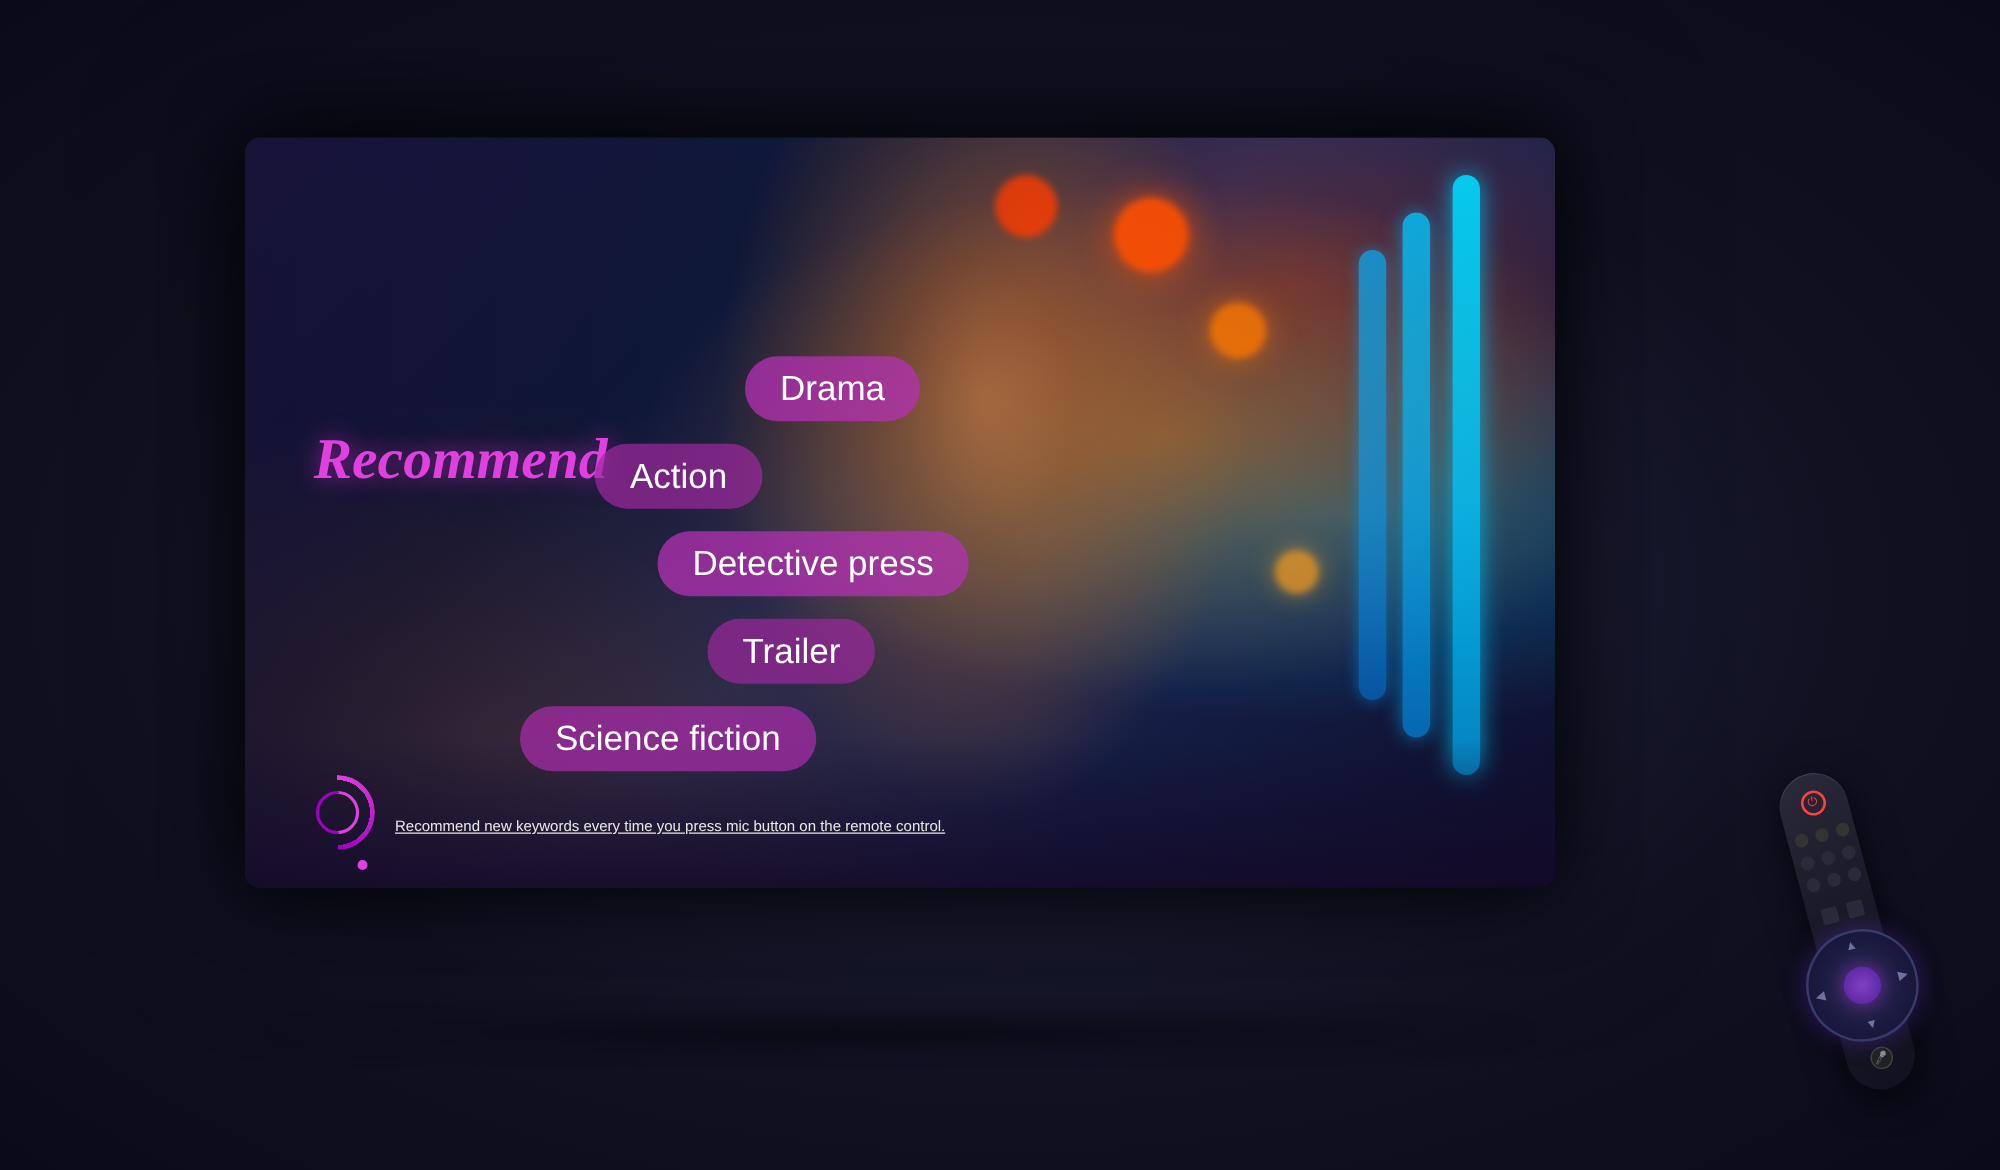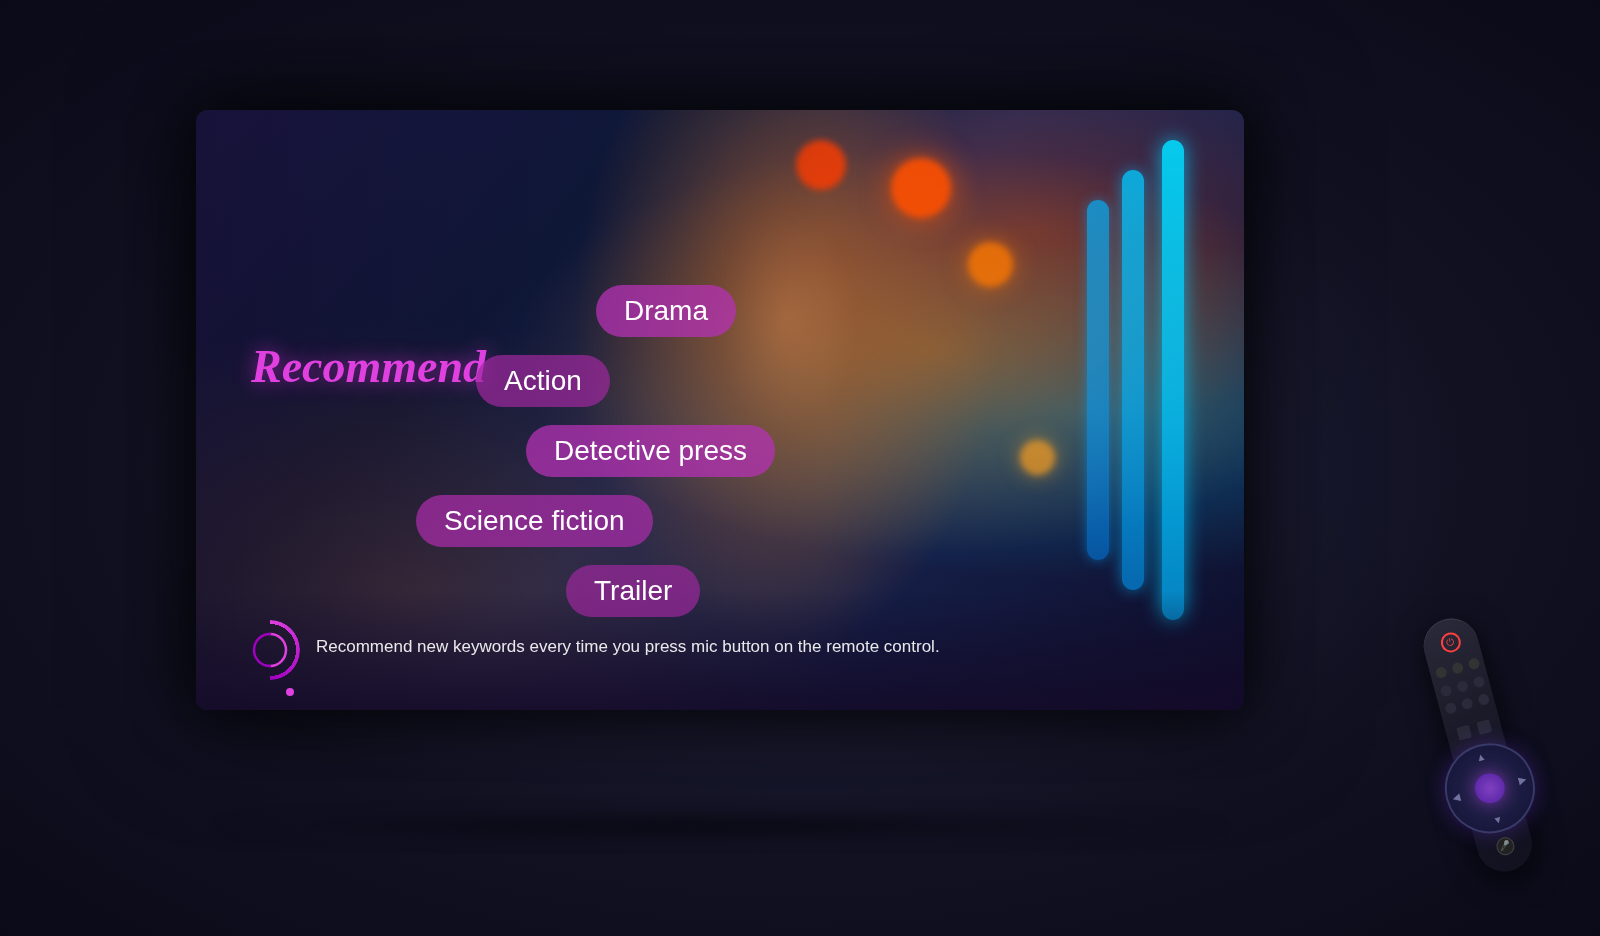--- a/index.html
+++ b/index.html
@@ -251,25 +251,26 @@
       left: 90px;
       width: 8px;
       height: 8px;
       background: #e040e0;
       border-radius: 50%;
     }
 
     
     .bottom-text {
       position: absolute;
-      bottom: 53px;
+      bottom: 42px;
       left: 120px;
       color: rgba(255,255,255,0.9);
-      font-size: 17px;
+      font-size: 12px;
       font-weight: 400;
+      text-decoration: underline;
     }
 
     
     .remote-wrapper {
       position: absolute;
       right: 60px;
       bottom: 60px;
       width: 140px;
       height: 320px;
       transform: rotate(-15deg);
@@ -360,25 +361,25 @@
 
         <div class="tag-row">
           <span class="tag tag-action">Action</span>
         </div>
 
         <div class="tag-row">
           <span class="tag tag-detective">Detective press</span>
         </div>
 
         <div class="tag-row">
+          <span class="tag tag-trailer">Trailer</span>
+        </div>
+
+        <div class="tag-row">
           <span class="tag tag-scifi">Science fiction</span>
-        </div>
-
-        <div class="tag-row">
-          <span class="tag tag-trailer">Trailer</span>
         </div>
       </div>
 
       <div class="voice-circle">
         <svg width="36" height="36" viewBox="0 0 36 36">
           <circle cx="18" cy="18" r="16" fill="none" stroke="#e040e0" stroke-width="2.5" stroke-dasharray="50 50" stroke-linecap="round" transform="rotate(-90 18 18)"></circle>
           <circle cx="18" cy="18" r="16" fill="none" stroke="#a000c0" stroke-width="2.5" stroke-dasharray="50 50" stroke-dashoffset="-50" stroke-linecap="round" transform="rotate(-90 18 18)"></circle>
         </svg>
       </div>
       <div class="voice-dot"></div>

